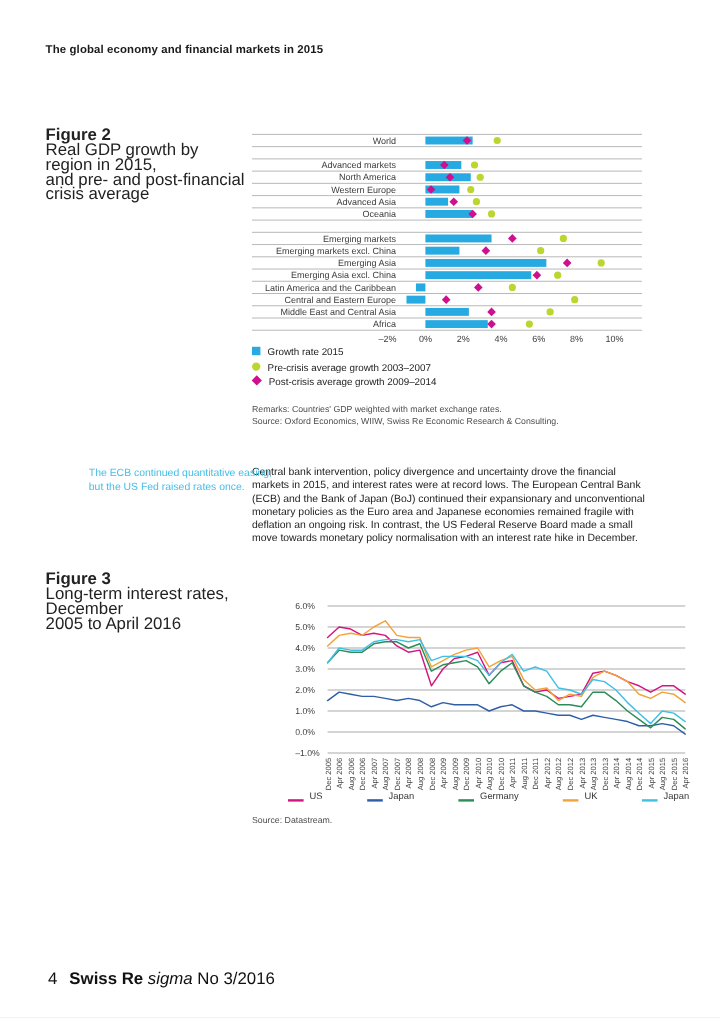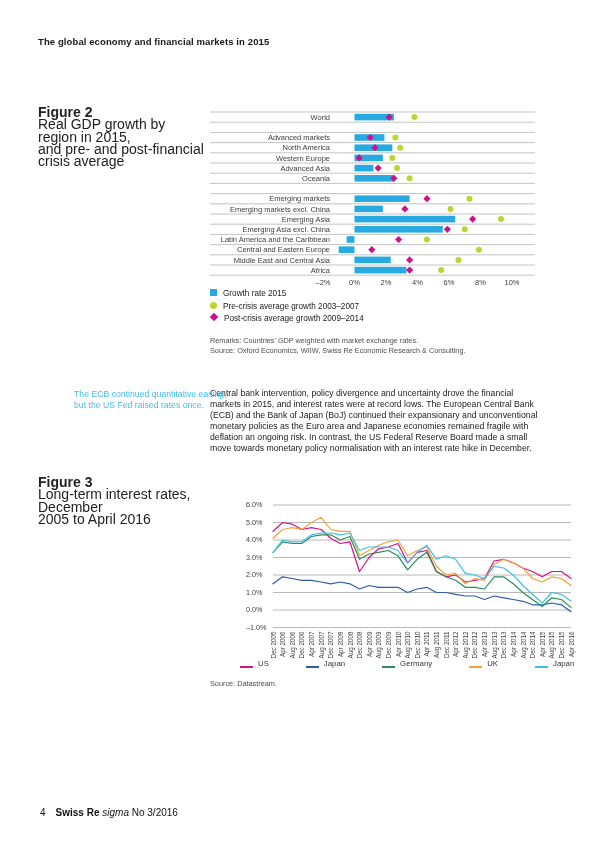--- a/index.html
+++ b/index.html
@@ -20,21 +20,21 @@
   .sw.circle{width:7px;height:7px;border-radius:50%;}
   .sw.diamond{width:6px;height:6px;transform:rotate(45deg);margin-left:1px;margin-right:7px;}
   .notes{position:absolute;left:210px;top:336px;font-size:7.3px;line-height:10.4px;color:#4d4d4d;}
   .sechead{position:absolute;left:210px;top:371px;font-size:11px;color:#3d7ebb;}
   .bodytxt{position:absolute;left:210px;top:388px;width:336px;font-size:8.7px;line-height:10.9px;color:#222;text-align:left;}
   .marginnote{position:absolute;left:38px;top:389px;width:170px;font-size:8.7px;line-height:11px;color:#45bee8;}
   .legend3{position:absolute;left:240px;top:659px;display:flex;align-items:center;font-size:7.8px;color:#333;}
   .legend3 .li{display:flex;align-items:flex-end;margin-right:37px;}
   .sw.line{width:13px;height:2px;margin-right:5px;}
   .src3{position:absolute;left:210px;top:679px;font-size:7.3px;color:#4d4d4d;}
-  .footer{position:absolute;left:40px;top:807px;font-size:10px;color:#111;}
+  .footer{position:absolute;left:40px;top:807px;font-size:14px;color:#111;}
   .footer .num{margin-right:10px;}
   .footer .b{font-weight:bold;}
   .footer .i{font-style:italic;}
   svg text{font-family:"Liberation Sans",sans-serif;}
 </style>
 </head>
 <body>
 
 <div class="page">
 

